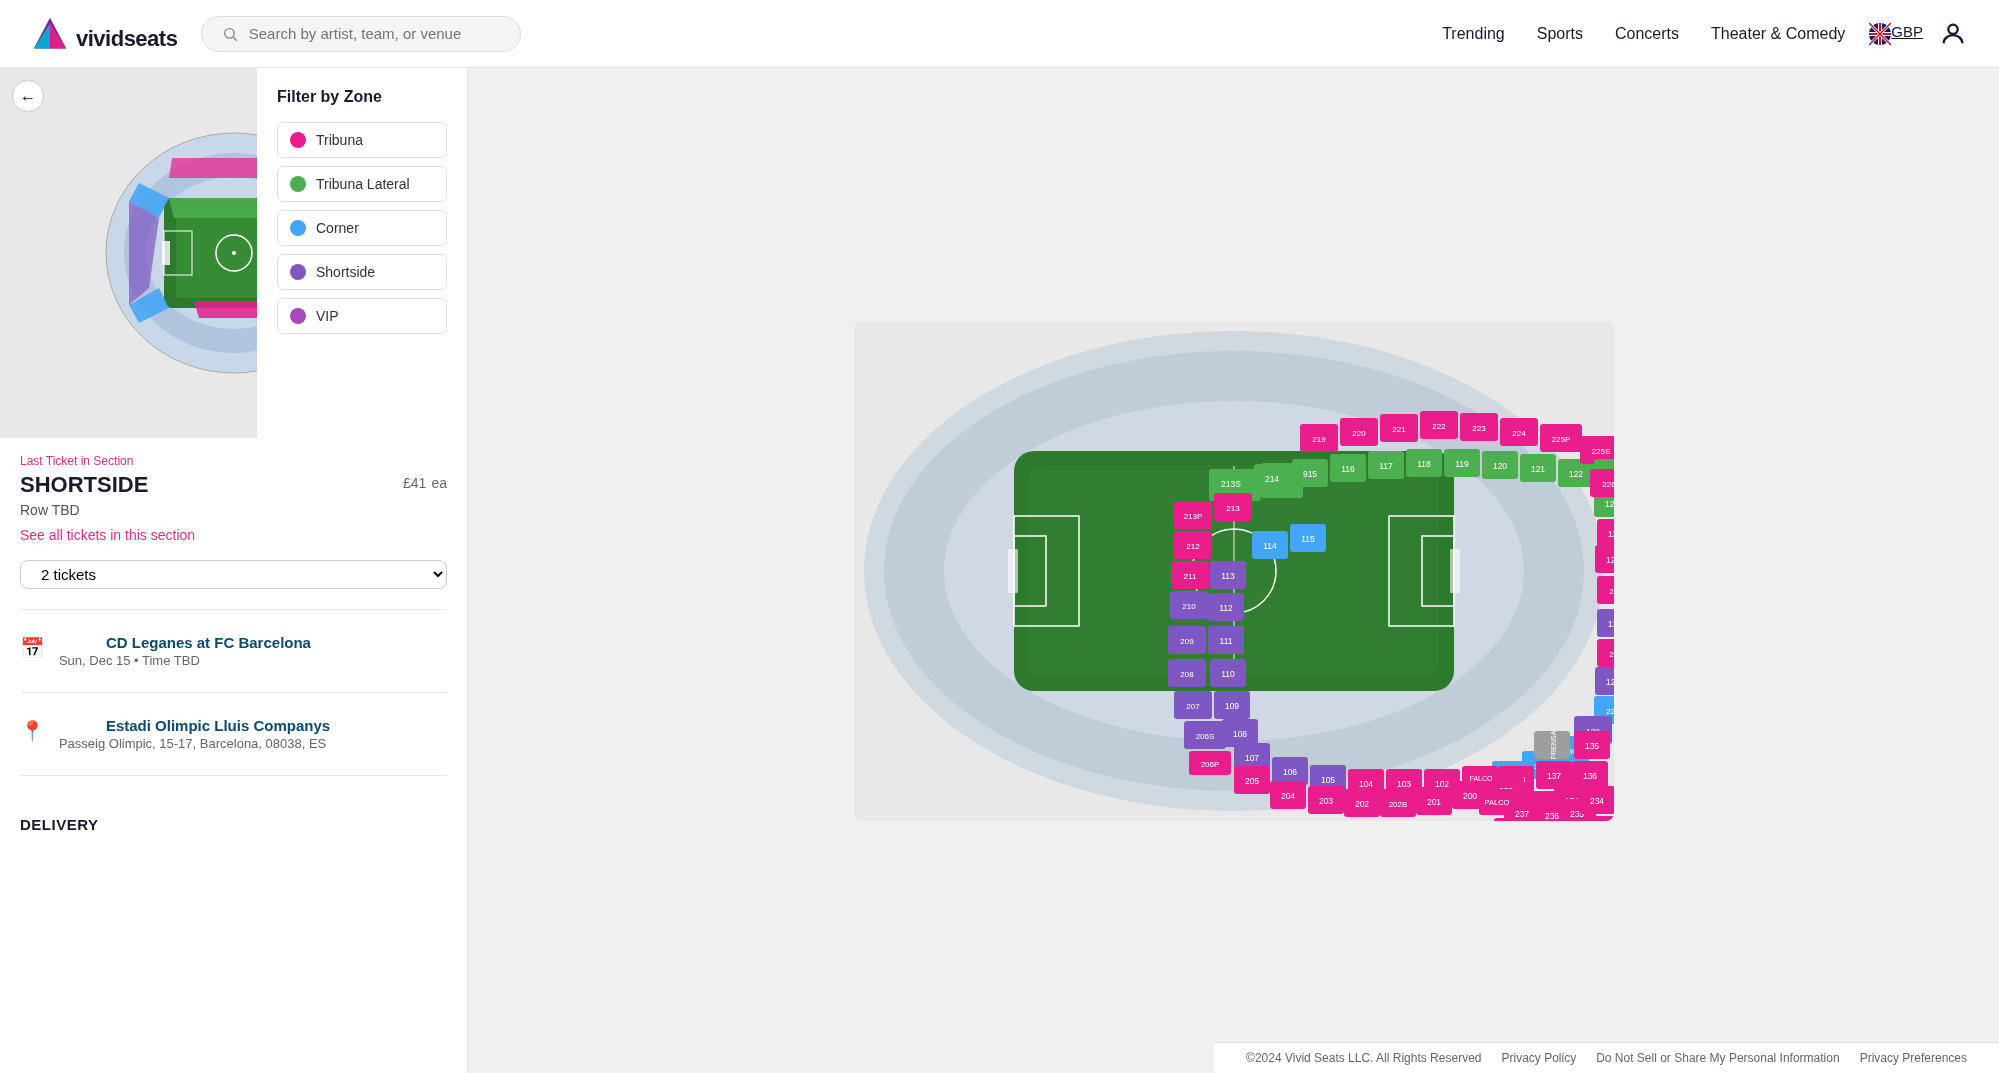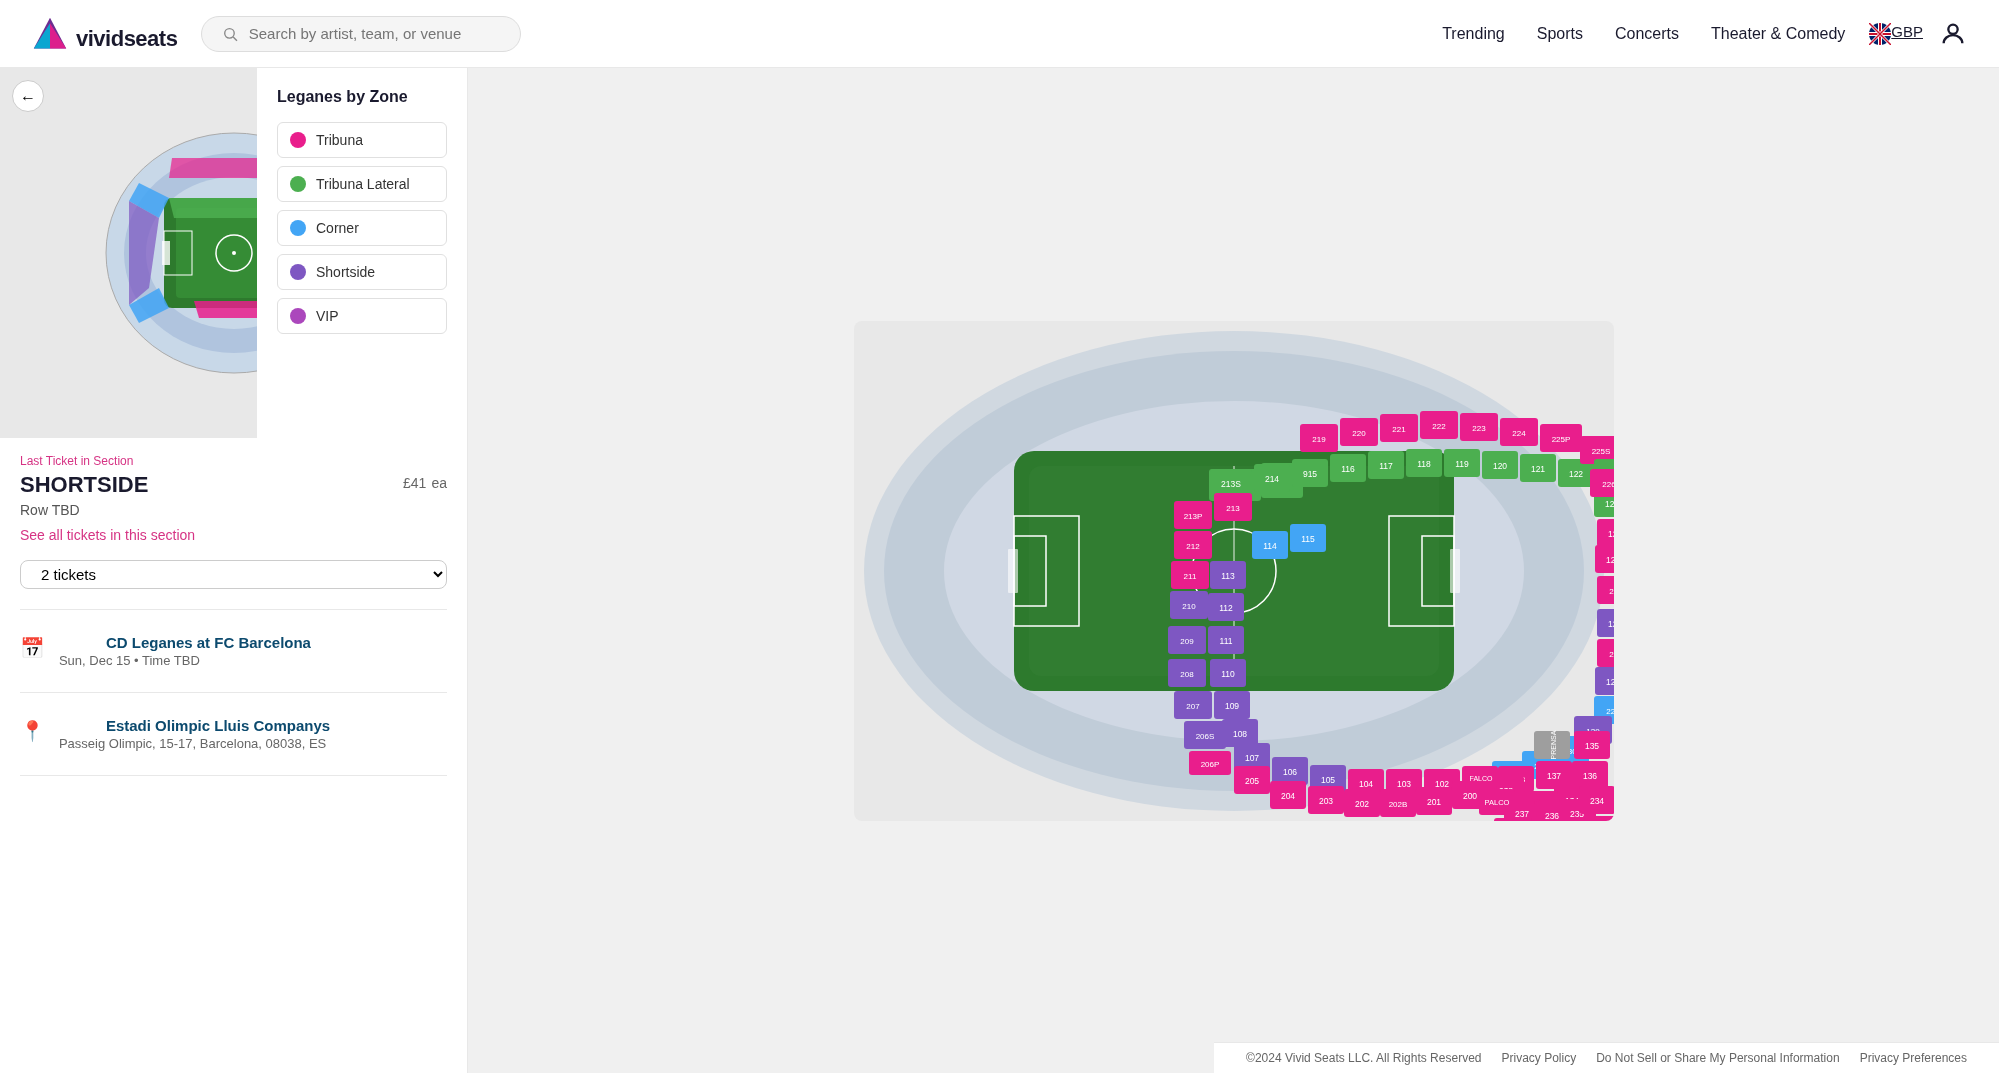--- a/index.html
+++ b/index.html
@@ -400,21 +400,21 @@
           <path d="M25,78 L55,95 L45,165 L25,182 Z" fill="#7e57c2" opacity="0.7"></path>
           <path d="M235,78 L205,95 L215,165 L235,182 Z" fill="#7e57c2" opacity="0.7"></path>
 
           <path d="M65,75 L195,75 L190,95 L70,95 Z" fill="#4caf50" opacity="0.85"></path>
 
           <path d="M68,35 L192,35 L195,55 L65,55 Z" fill="#e91e8c" opacity="0.7"></path>
         </svg>
       </div>
 
       <div class="filter-panel">
-        <div class="filter-title">Leganes by Zone</div>
+        <div class="filter-title">Filter by Zone</div>
         <div class="filter-item">
           <div class="filter-dot" style="background:#e91e8c;"></div>
           <span>Tribuna</span>
         </div>
         <div class="filter-item">
           <div class="filter-dot" style="background:#4caf50;"></div>
           <span>Tribuna Lateral</span>
         </div>
         <div class="filter-item">
           <div class="filter-dot" style="background:#42a5f5;"></div>
@@ -467,20 +467,23 @@
         <div class="event-icon">📍</div>
         <div class="event-detail-text">
           <strong>Estadi Olimpic Lluis Companys</strong>
           <p>Passeig Olimpic, 15-17, Barcelona, 08038, ES</p>
         </div>
       </div>
 
       <hr class="divider">
     </div>
 
+    <div class="delivery-section">
+      <div class="delivery-title">DELIVERY</div>
+    </div>
   </div>
 
   <div class="center-panel">
     <div class="stadium-wrapper">
       <svg viewBox="0 0 760 500" width="760" height="500" style="background:#e8e8e8; border-radius:8px;">
 
         <ellipse cx="380" cy="250" rx="370" ry="240" fill="#d0d8e0"></ellipse>
 
         <ellipse cx="380" cy="250" rx="350" ry="220" fill="#c0ccd8"></ellipse>
 

